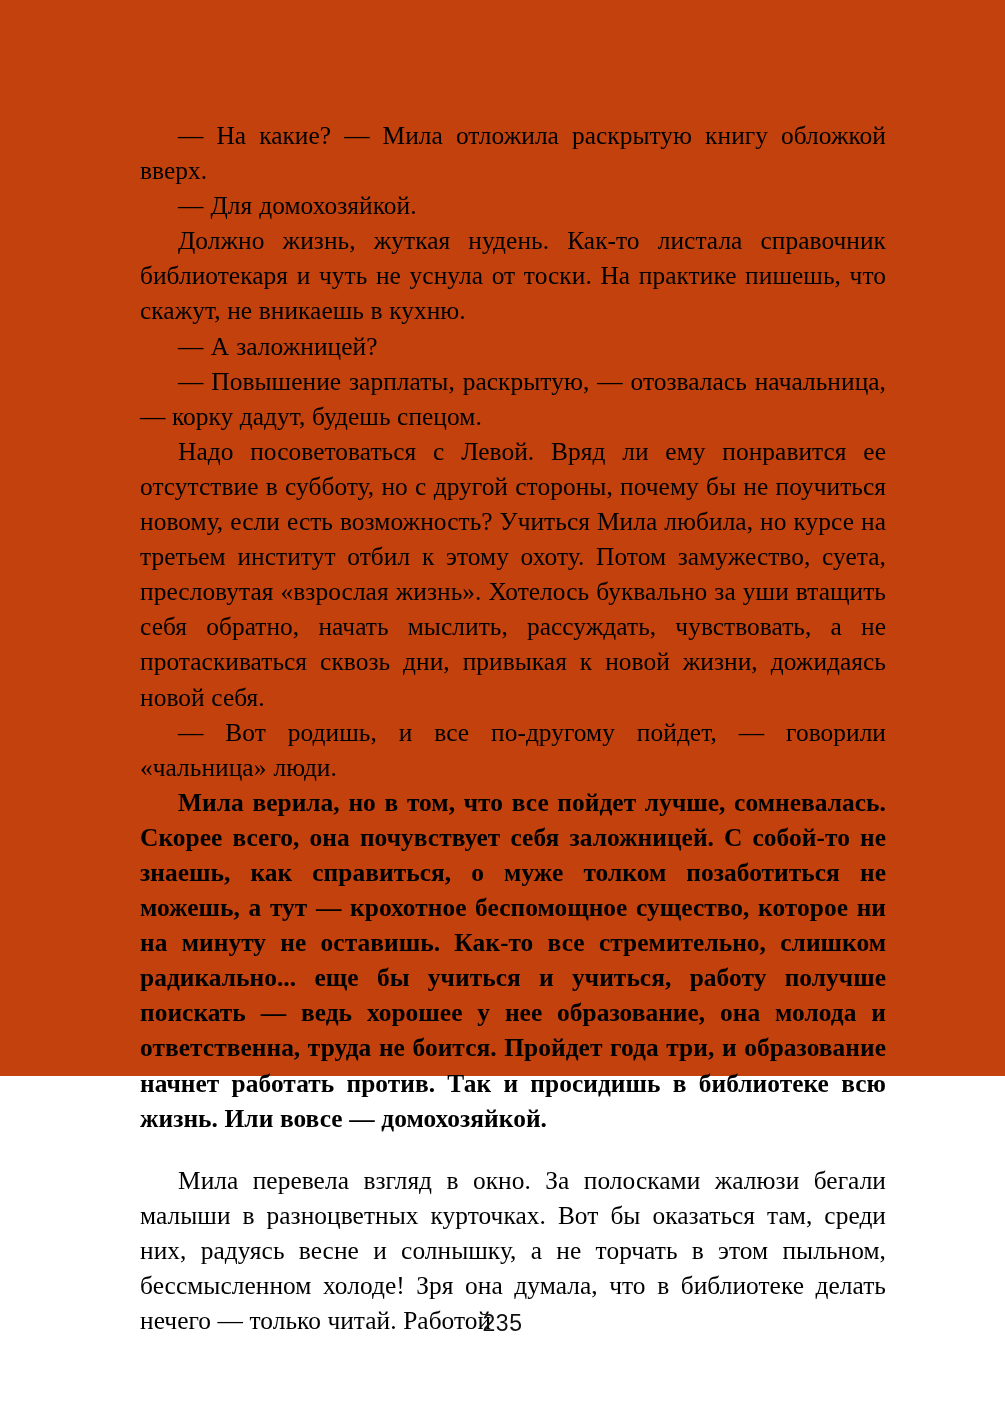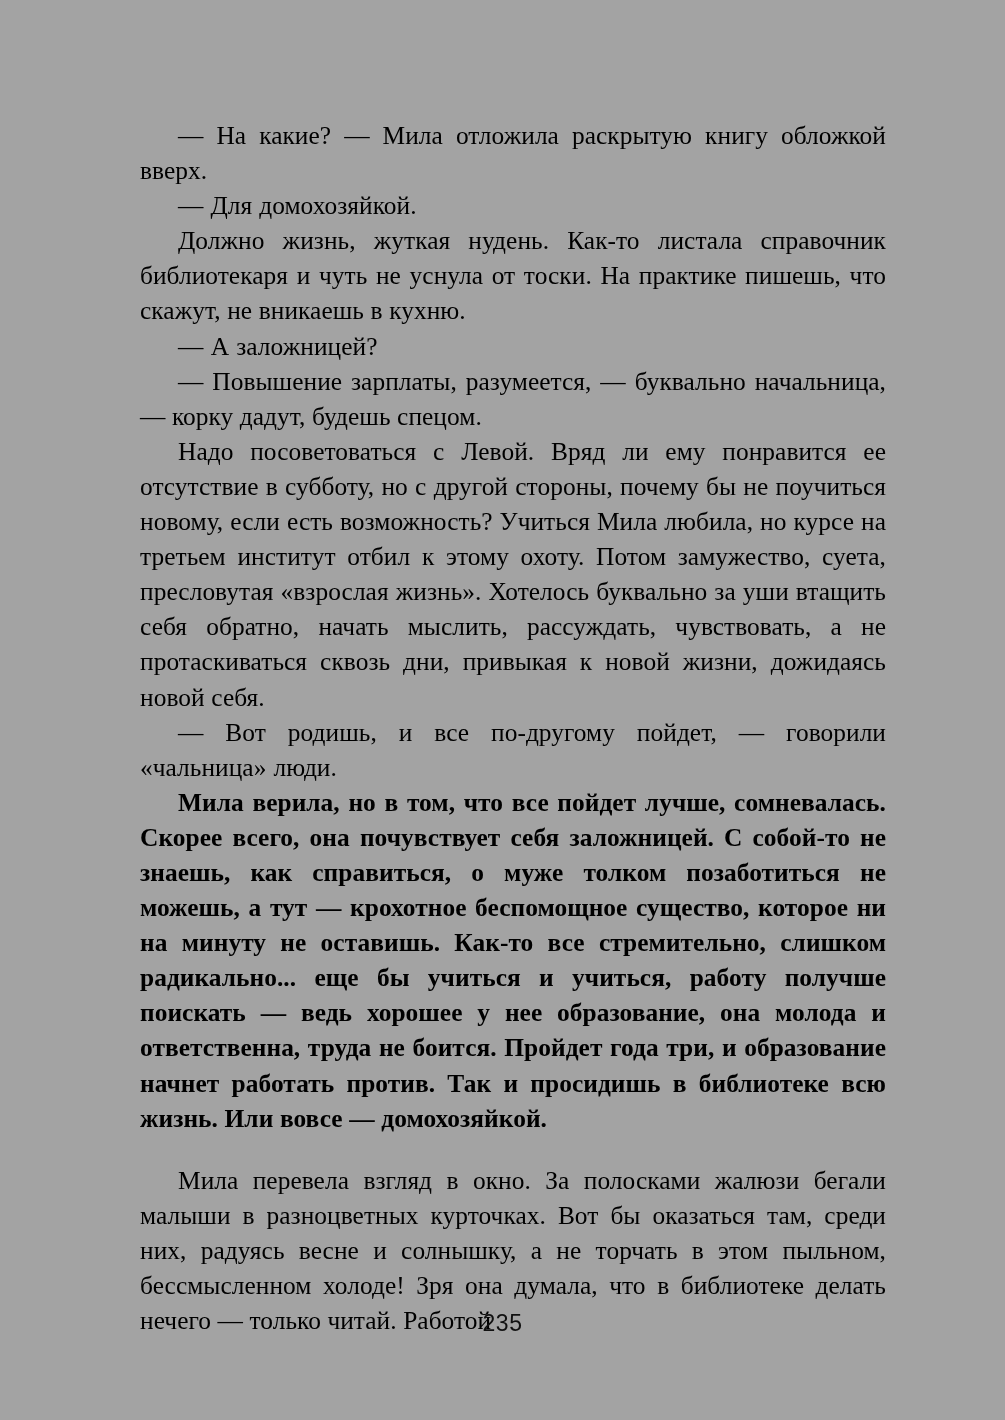--- a/index.html
+++ b/index.html
@@ -15,22 +15,22 @@
     overflow: hidden;
     font-family: "Liberation Serif", "DejaVu Serif", serif;
     color: #000000;
   }
 
   .page {
     position: absolute;
     top: 0;
     left: 0;
     width: 1005px;
-    height: 1420px;
-    background: #a3a3a3;
+    height: 1076px;
+    background: #c2410c;
   }
 
   .text-block {
     position: absolute;
     left: 140px;
     top: 118px;
     width: 746px;
   }
 
   .para {
@@ -73,21 +73,21 @@
 </head>
 <body>
 
 <div class="page">
 
   <div class="text-block">
     <p class="para p1">— На какие? — Мила отложила раскрытую книгу об­ложкой вверх.</p>
     <p class="para p2">— Для домохозяйкой.</p>
     <p class="para p3">Должно жизнь, жуткая нудень. Как-то листала справоч­ник библиотекаря и чуть не уснула от тоски. На практике пишешь, что скажут, не вникаешь в кухню.</p>
     <p class="para p4">— А заложницей?</p>
-    <p class="para p5">— Повышение зарплаты, разумеется, — буквально на­чальница, — корку дадут, будешь спецом.</p>
+    <p class="para p5">— Повышение зарплаты, раскрытую, — отозвалась на­чальница, — корку дадут, будешь спецом.</p>
     <p class="para p6">Надо посоветоваться с Левой. Вряд ли ему понравится ее отсутствие в субботу, но с другой стороны, почему бы не поучиться новому, если есть возможность? Учиться Ми­ла любила, но курсе на третьем институт отбил к этому охоту. Потом замужество, суета, пресловутая «взрослая жизнь». Хотелось буквально за уши втащить себя обратно, начать мыслить, рассуждать, чувствовать, а не протаски­ваться сквозь дни, привыкая к новой жизни, дожидаясь новой себя.</p>
     <p class="para p7">— Вот родишь, и все по-другому пойдет, — говорили «чальница» люди.</p>
     <p class="para p8">Мила верила, но в том, что все пойдет лучше, сомне­валась. Скорее всего, она почувствует себя заложницей. С собой-то не знаешь, как справиться, о муже толком по­заботиться не можешь, а тут — крохотное беспомощное существо, которое ни на минуту не оставишь. Как-то все стремительно, слишком радикально... еще бы учиться и учиться, работу получше поискать — ведь хорошее у нее образование, она молода и ответственна, труда не боится. Пройдет года три, и образование начнет рабо­тать против. Так и просидишь в библиотеке всю жизнь. Или вовсе — домохозяйкой.</p>
     <p class="para p9">Мила перевела взгляд в окно. За полосками жалюзи бе­гали малыши в разноцветных курточках. Вот бы оказаться там, среди них, радуясь весне и солнышку, а не торчать в этом пыльном, бессмысленном холоде! Зря она думала, что в библиотеке делать нечего — только читай. Работой</p>
   </div>
 
   <div class="folio">235</div>
 
 </div>
 

